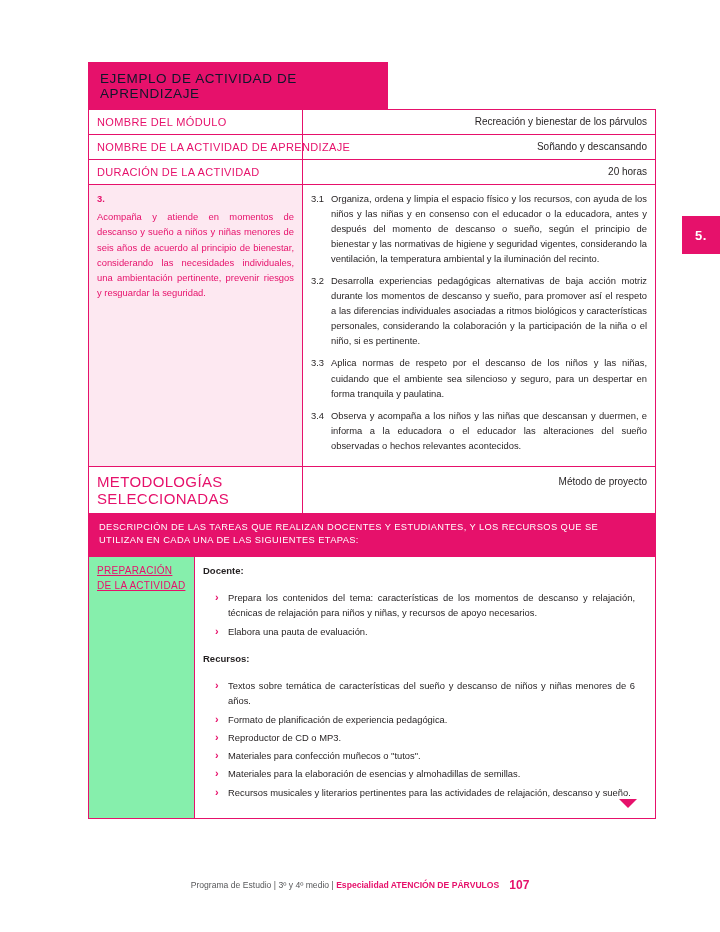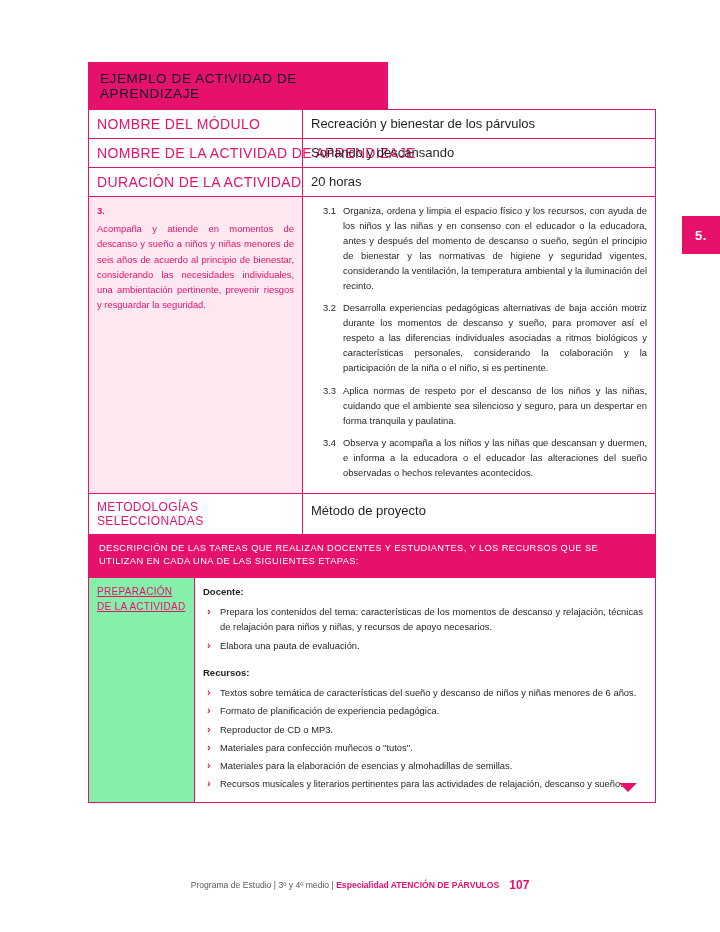--- a/index.html
+++ b/index.html
@@ -52,27 +52,28 @@
     table-layout: fixed;
   }
   table.main td {
     border: 1px solid #e6116b;
     vertical-align: top;
     padding: 6px 8px;
   }
   .lbl {
     width: 214px;
     color: #e6116b;
-    font-size: 14px;
+    font-size: 11px;
     letter-spacing: .35px;
     white-space: nowrap;
   }
   .val {
     color: #231f20;
-    font-size: 13px;
+    font-size: 10px;
+    text-align: right;
   }
 
   
   .hdr-pink {
     background: #e6116b;
     color: #ffffff;
     font-size: 9.3px;
     letter-spacing: .5px;
     text-align: center;
     padding: 7px 6px;
@@ -100,27 +101,27 @@
 
   .crit-cell {
     padding: 10px 10px 14px 10px;
     font-size: 9.4px;
     line-height: 1.6;
   }
   .crit-item {
     display: flex;
     margin-bottom: 7px;
   }
-  .crit-num { width: 20px; flex: none; margin-left: 12px; }
+  .crit-num { width: 20px; flex: none; }
   .crit-txt { flex: 1; text-align: justify; }
 
   
   .meto-lbl {
     color: #e6116b;
-    font-size: 12px;
+    font-size: 15px;
     letter-spacing: .35px;
     padding: 9px 8px;
   }
 
   
   .desc-band {
     background: #e6116b;
     color: #ffffff;
     font-size: 9.3px;
     letter-spacing: .4px;
@@ -139,21 +140,21 @@
     background: #86efac;
     text-decoration: underline;
   }
   .stage-body {
     font-size: 9.4px;
     line-height: 1.62;
     padding: 9px 14px 12px 12px;
   }
   .sub-hd { font-weight: bold; margin: 0 0 5px 0; font-size: 9.5px;}
   .sub-hd.second { margin-top: 12px; }
-  ul.bul { list-style: none; margin: 4px; padding: 0; }
+  ul.bul { list-style: none; margin: 12px; padding: 0; }
   ul.bul li {
     position: relative;
     padding-left: 13px;
     margin-bottom: 3px;
     text-align: justify;
   }
   ul.bul li::before {
     content: "›";
     position: absolute;
     left: 0; top: -1px;

